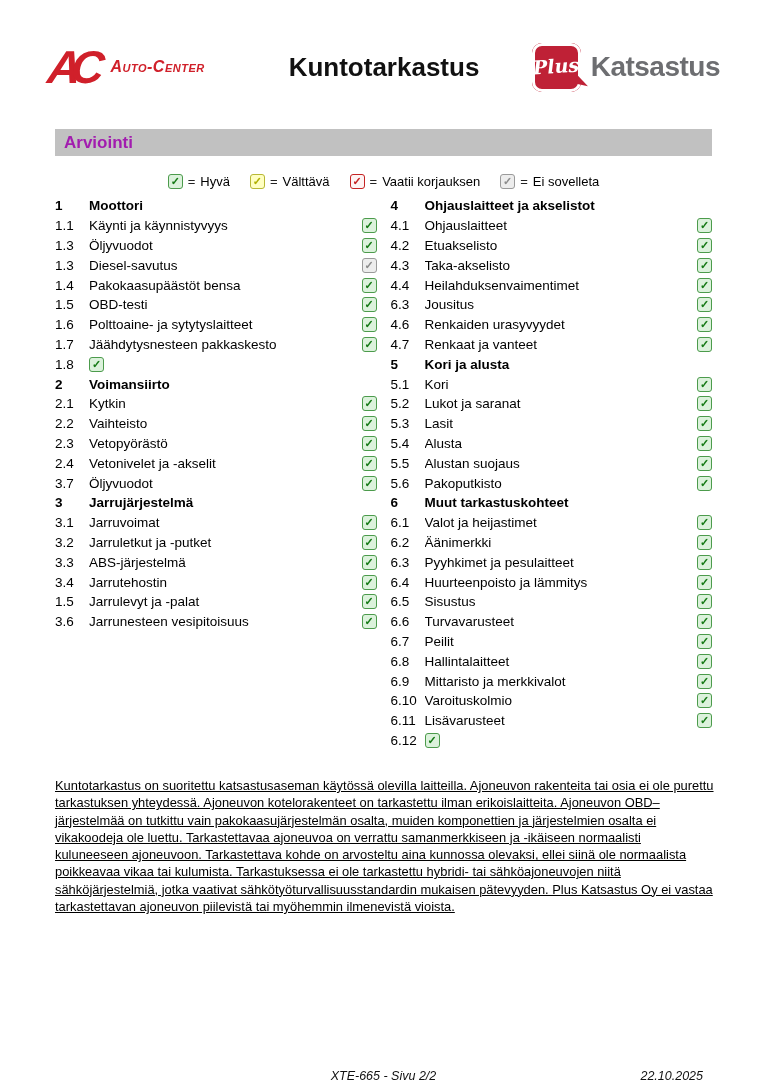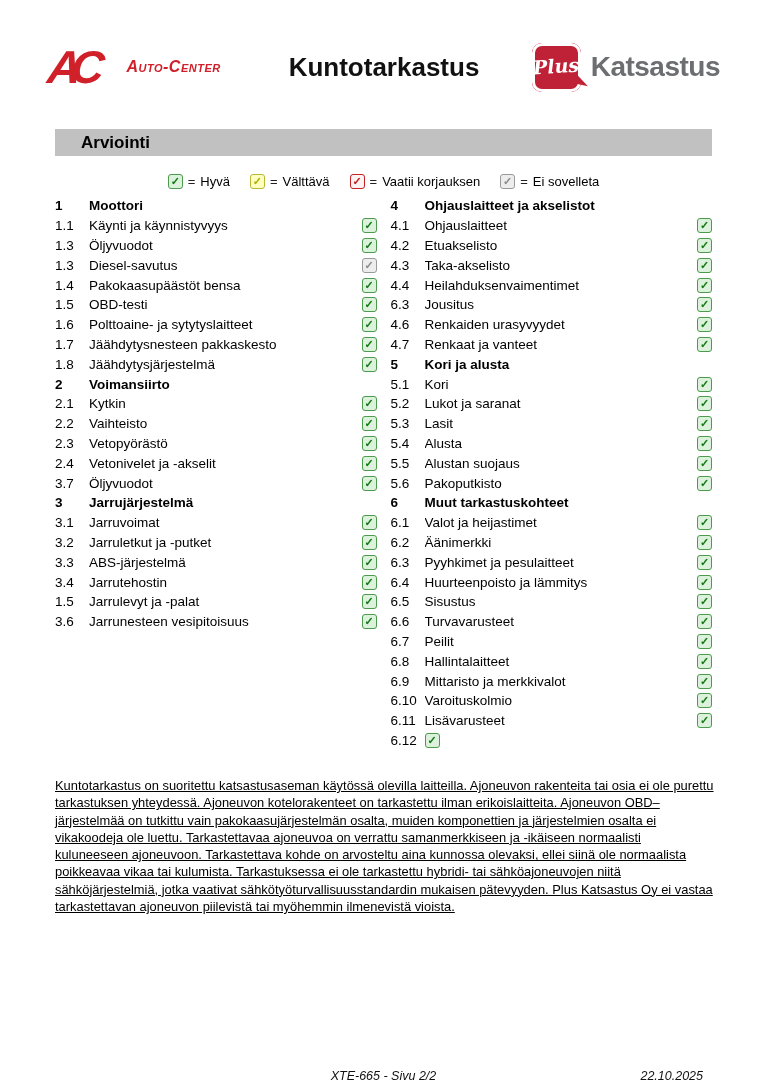--- a/index.html
+++ b/index.html
@@ -20,21 +20,21 @@
   }
   .ac-logo { display:flex; align-items:center; width:200px; }
   .ac-mark {
     font-size:46px; font-weight:bold; font-style:italic;
     color:#d0202a; letter-spacing:-10px; line-height:1;
     transform:skewX(-6deg); padding-right:12px;
   }
   .ac-text {
     font-size:16px; font-weight:bold; font-style:italic;
     font-variant:small-caps; color:#d0202a; letter-spacing:0.5px;
-    margin-left:20px;
+    margin-left:4px;
   }
   .doc-title { font-size:26px; font-weight:bold; color:#111; text-align:center; flex:1; }
   .pk-logo { display:flex; align-items:center; width:200px; justify-content:flex-end; }
   .pk-badge {
     position:relative; width:49px; height:49px; background:#bf2136;
     border-radius:10px; box-shadow:inset 0 0 0 3px #ffffff, inset 0 0 0 5px #bf2136;
     display:flex; align-items:center; justify-content:center; flex:0 0 auto;
   }
   .pk-plus {
     color:#fff; font-family:"DejaVu Serif", serif; font-style:italic;
@@ -43,22 +43,22 @@
   .pk-tail {
     position:absolute; right:-8px; bottom:7px; width:0; height:0;
     border-top:9px solid transparent; border-left:13px solid #bf2136;
     transform:rotate(12deg);
   }
   .pk-name { font-size:28px; font-weight:bold; color:#6d6e71; margin-left:10px; letter-spacing:-0.5px; }
 
   
   .section-bar {
     position:absolute; top:129px; left:55px; right:52px; height:27px;
-    background:#c1c1c1; display:flex; align-items:center; padding-left:26px;
-    font-size:17px; font-weight:bold; color:#000000;text-align:center;
+    background:#c1c1c1; display:flex; align-items:center; padding-left:9px;
+    font-size:17px; font-weight:bold; color:#a21caf;text-align:center;
   }
 
   
   .legend {
     position:absolute; top:171px; left:55px; right:52px; height:20px;
     display:flex; align-items:center; justify-content:center; gap:20px;
     font-size:13px;
   }
   .legend-item { display:inline-flex; align-items:center; gap:5px; }
   .legend-eq { color:#222; }
@@ -179,21 +179,20 @@
           <span class="row-label">Polttoaine- ja sytytyslaitteet</span>
           <span class="check" style="border-color: rgb(76, 155, 76); background: rgb(220, 242, 220); color: rgb(23, 122, 23);">✓</span>
         </div>
         <div class="row">
           <span class="row-num">1.7</span>
           <span class="row-label">Jäähdytysnesteen pakkaskesto</span>
           <span class="check" style="border-color: rgb(76, 155, 76); background: rgb(220, 242, 220); color: rgb(23, 122, 23);">✓</span>
         </div>
         <div class="row">
           <span class="row-num">1.8</span>
-          <span class="row-label">Jäähdytysjärjestelmä</span>
           <span class="check" style="border-color: rgb(76, 155, 76); background: rgb(220, 242, 220); color: rgb(23, 122, 23);">✓</span>
         </div>
         <div class="row row-header">
           <span class="row-num">2</span>
           <span class="row-label">Voimansiirto</span>
         </div>
         <div class="row">
           <span class="row-num">2.1</span>
           <span class="row-label">Kytkin</span>
           <span class="check" style="border-color: rgb(76, 155, 76); background: rgb(220, 242, 220); color: rgb(23, 122, 23);">✓</span>

